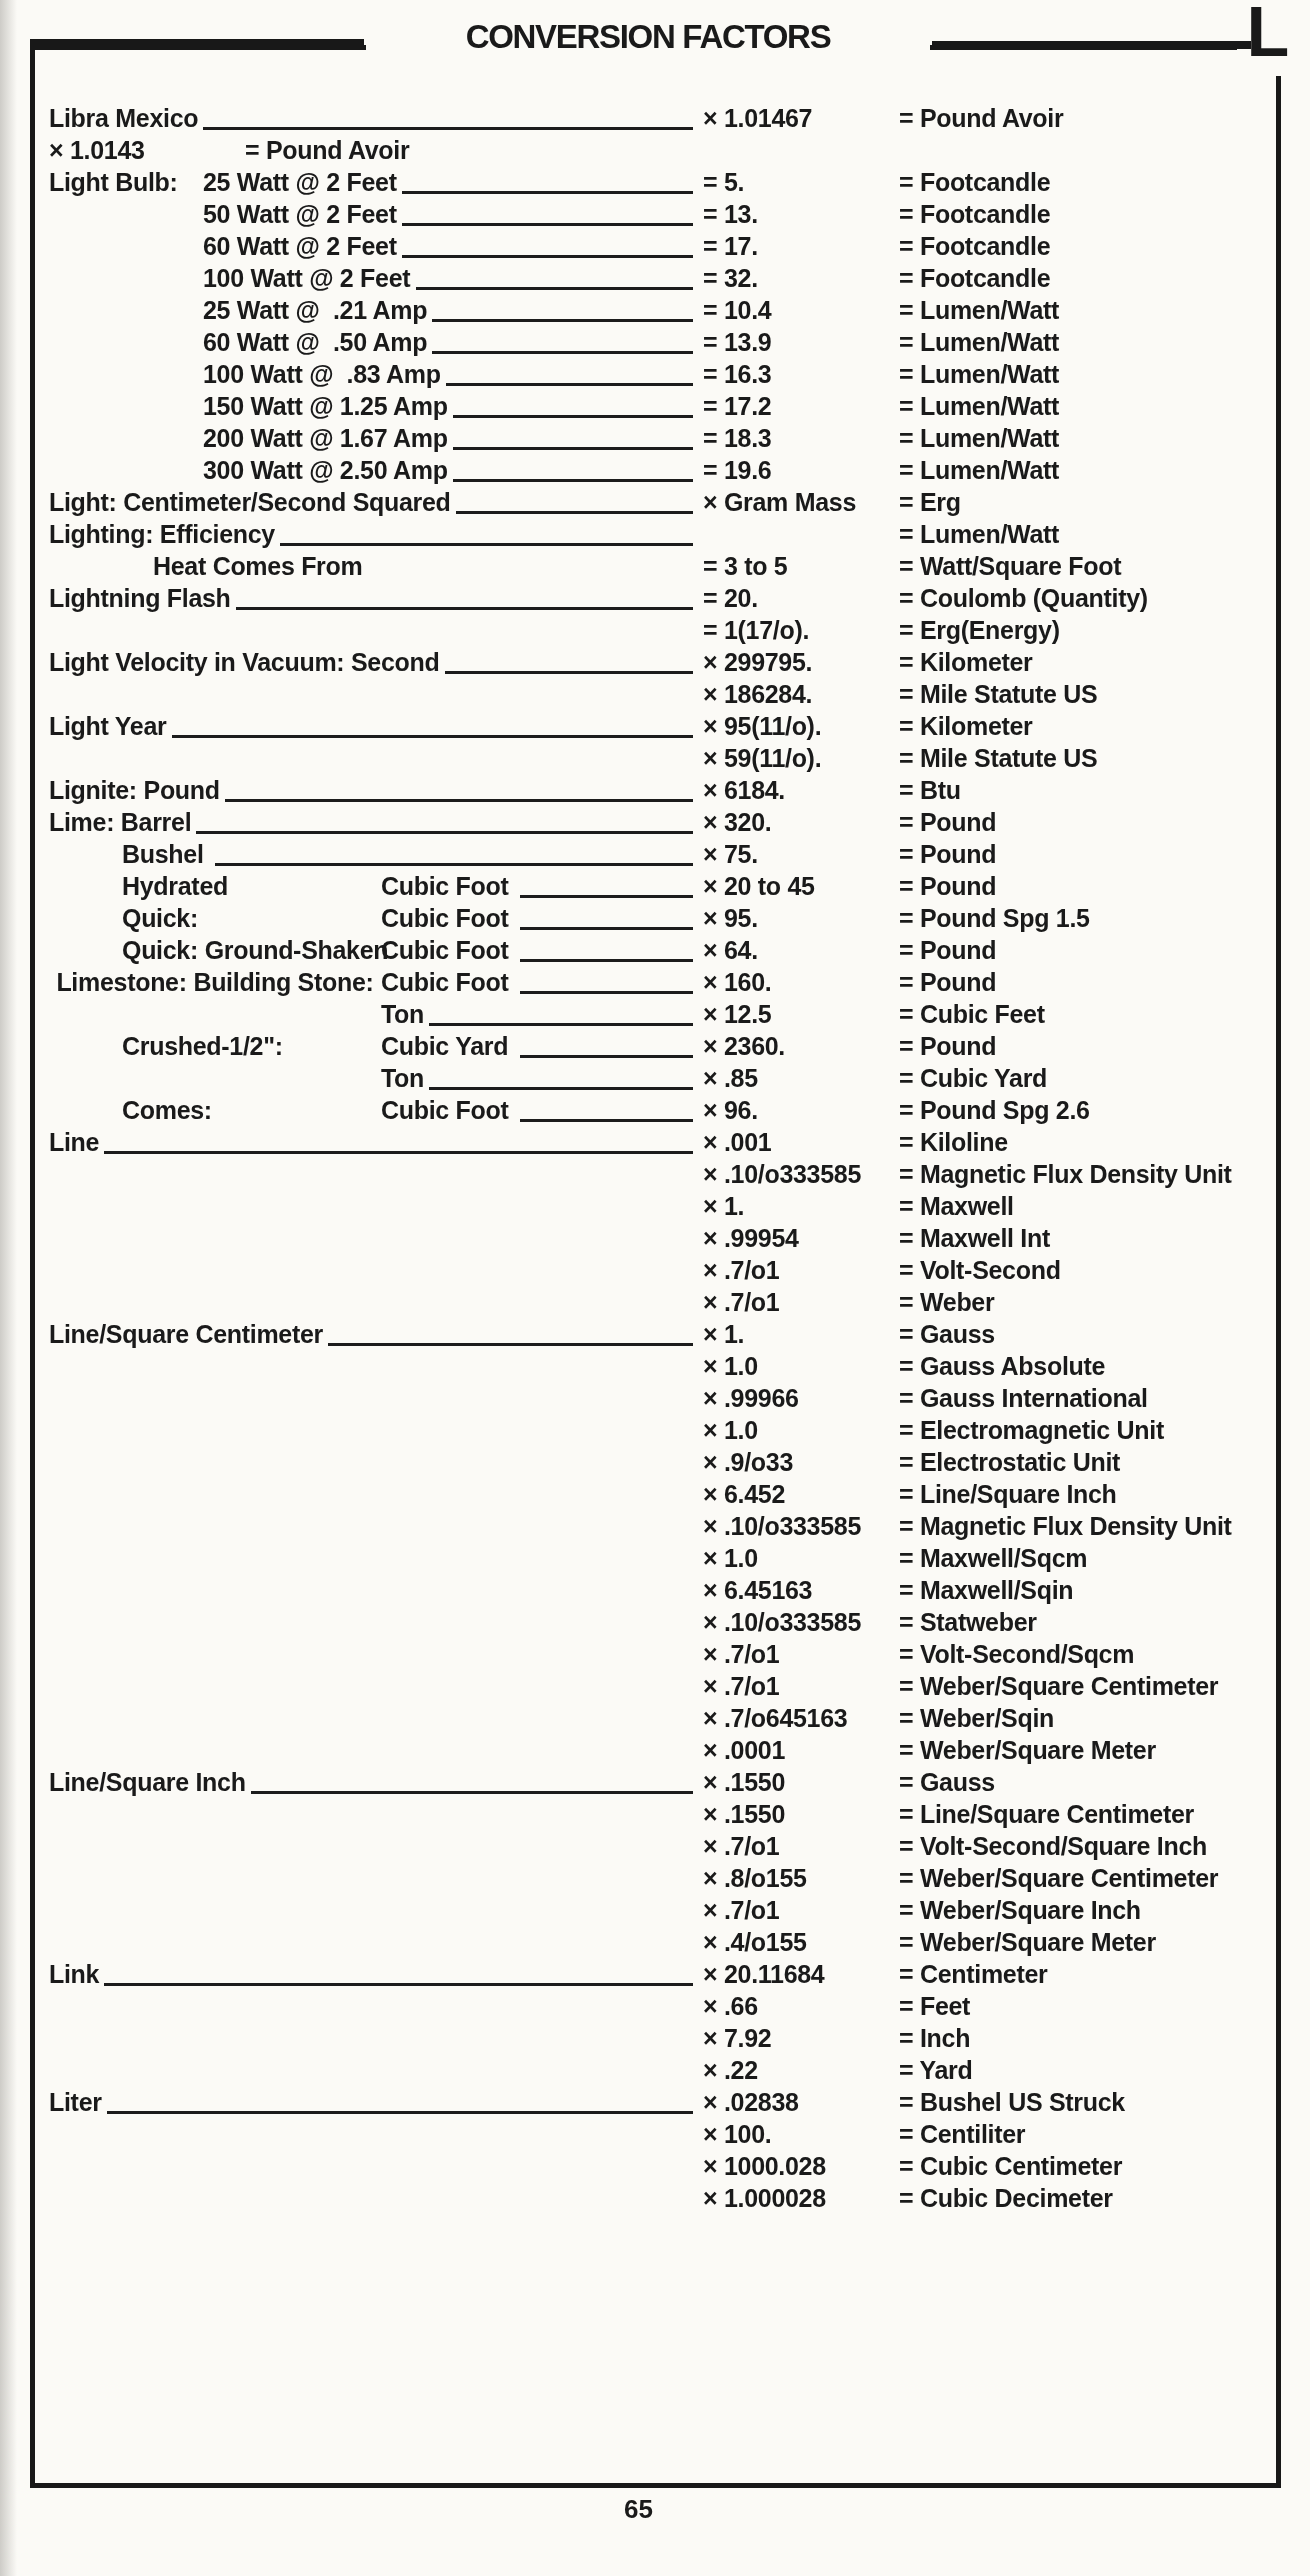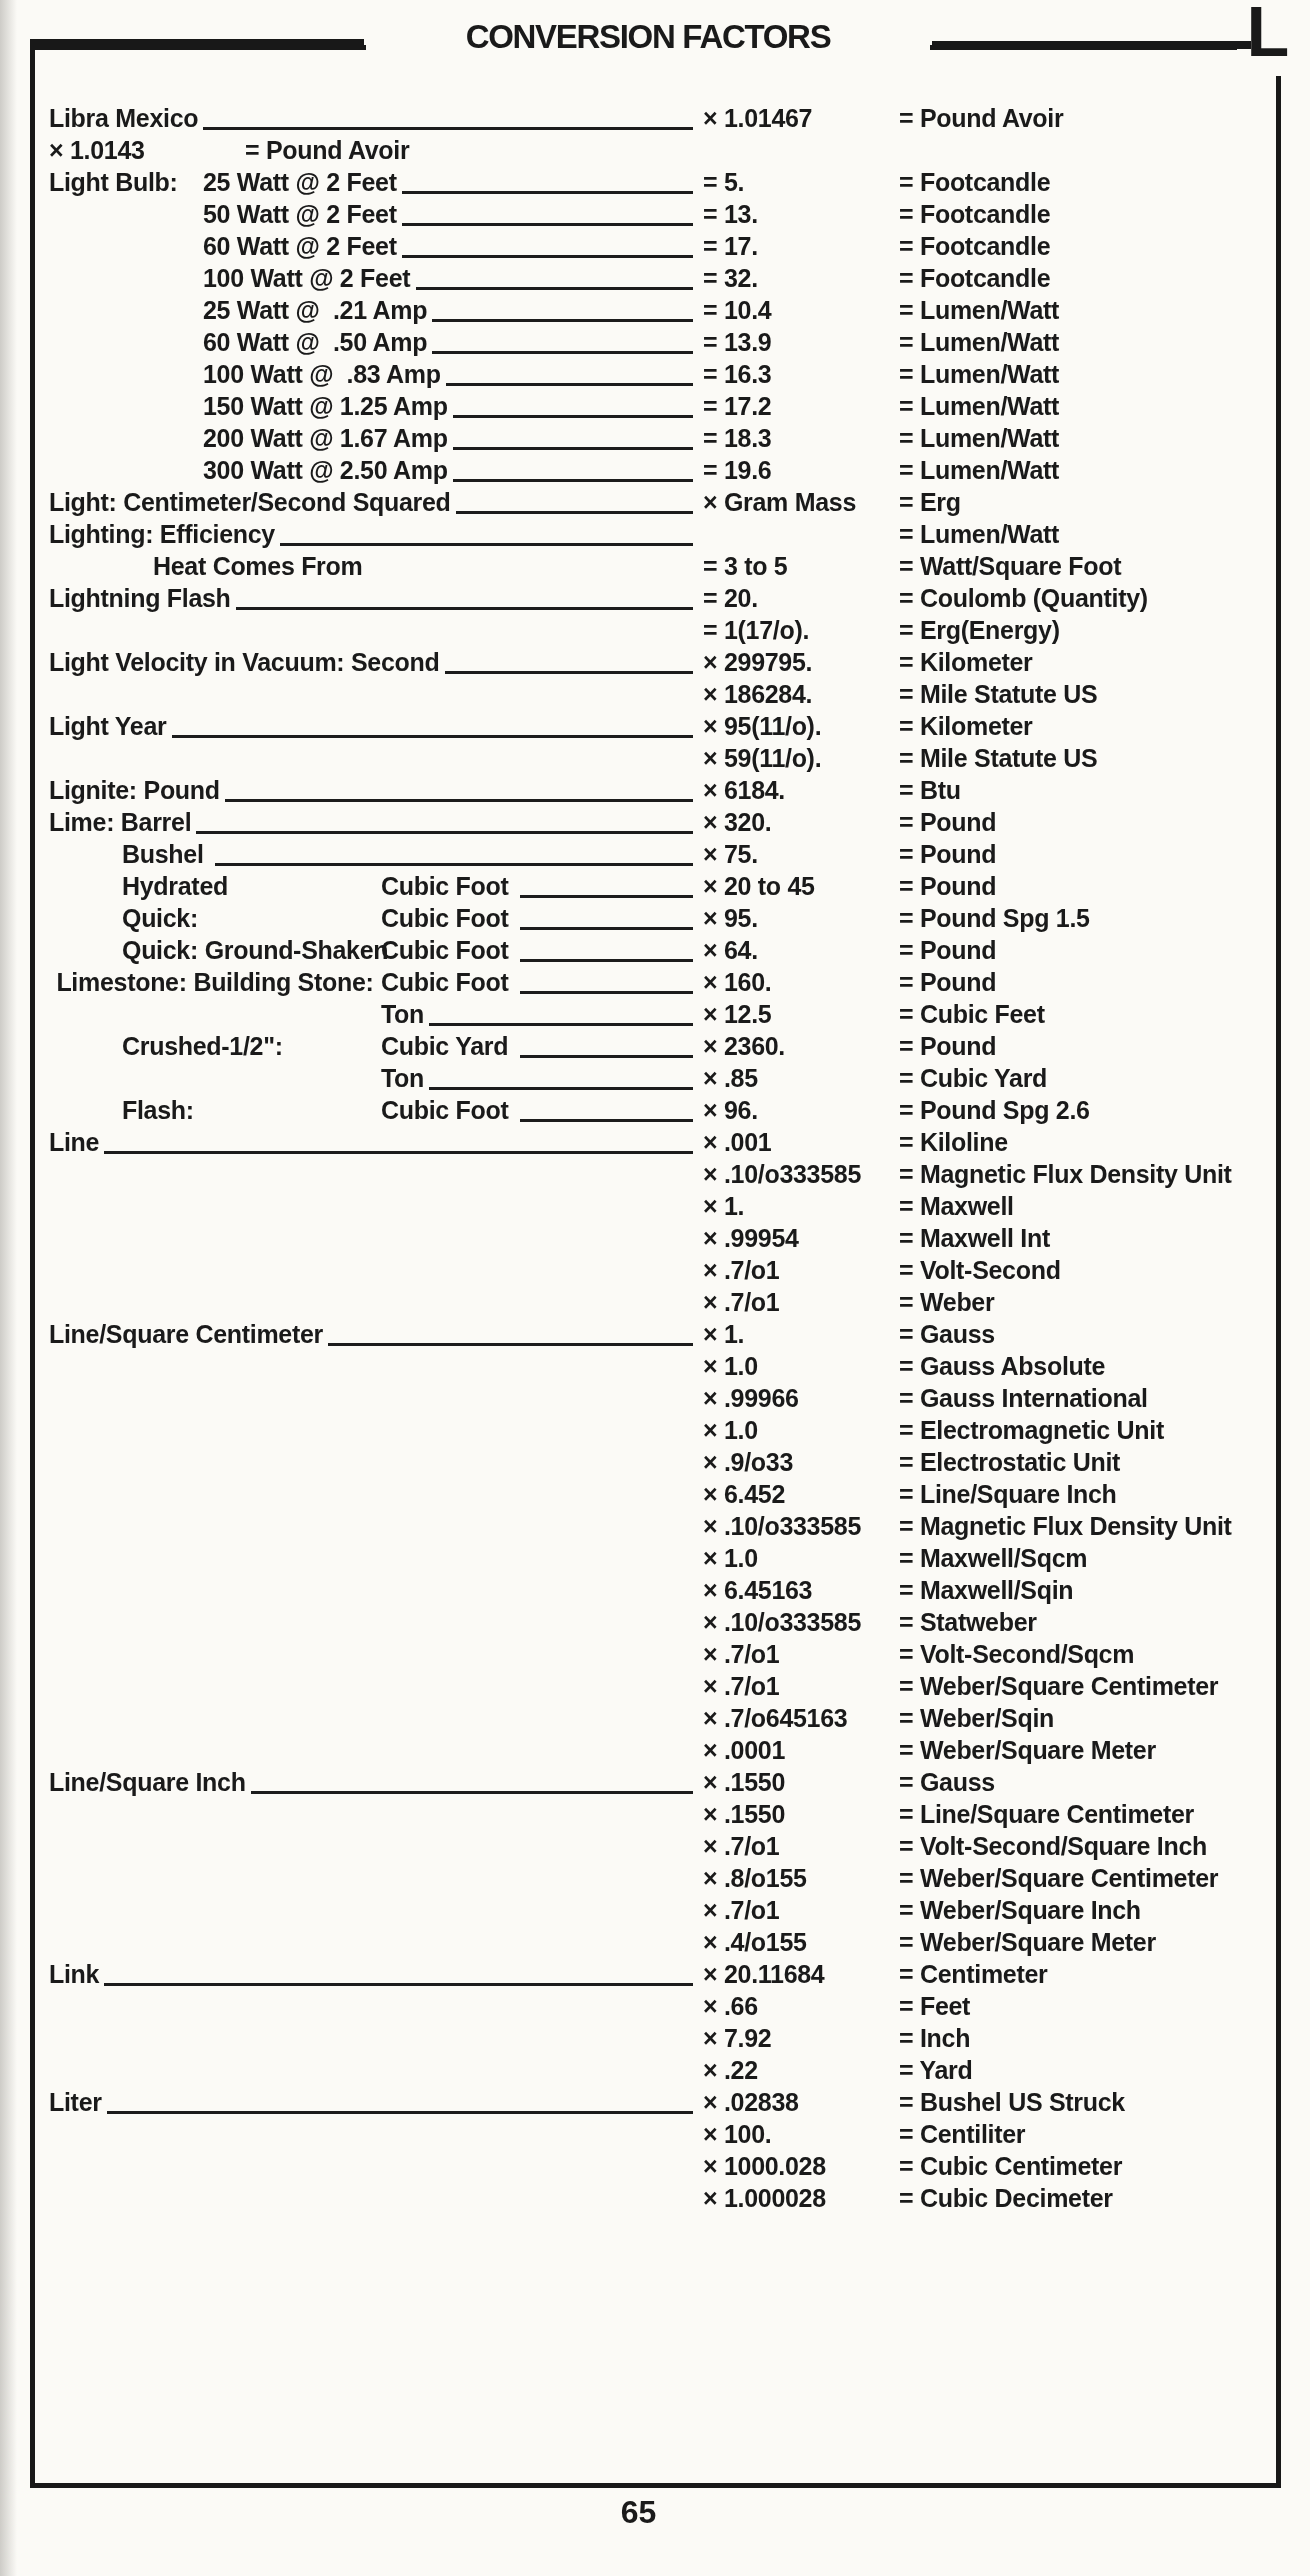--- a/index.html
+++ b/index.html
@@ -37,21 +37,21 @@
   .c1.midcol{width:332px;box-sizing:border-box;}
   .c2{flex:none;white-space:pre;}
   .leader{
     flex:1 1 auto;min-width:0;align-self:flex-start;
     height:25px;border-bottom:3.9px solid #1c1c1c;margin:0 10.4px 0 5.2px;
   }
   .val{width:196px;flex:none;}
   .unit{flex:1;min-width:0;}
   .page-number{
     position:absolute;left:0;top:2494px;width:1277px;text-align:center;
-    font-size:32px;z-index:3;
+    font-size:26px;z-index:3;
   }
 </style>
 </head>
 <body>
 
 <div class="sheet">
   <div class="frame"></div>
   <div class="rule rule-left"></div>
   <div class="rule rule-right"></div>
   <div class="page-title">CONVERSION FACTORS</div>
@@ -327,21 +327,21 @@
     <div class="left">
       <span class="c1 midcol" style="padding-left: 0px;"></span>
       <span class="c2">Ton</span>
       <div class="leader"></div>
     </div>
     <span class="val">× .85</span>
     <span class="unit">= Cubic Yard</span>
   </div>
       <div class="row">
     <div class="left">
-      <span class="c1 midcol" style="padding-left: 73px;">Flash:</span>
+      <span class="c1 midcol" style="padding-left: 73px;">Comes:</span>
       <span class="c2">Cubic Foot </span>
       <div class="leader"></div>
     </div>
     <span class="val">× 96.</span>
     <span class="unit">= Pound Spg 2.6</span>
   </div>
       <div class="row">
     <div class="left">
       <span class="c1">Line</span>
       <span class="c2"></span>

